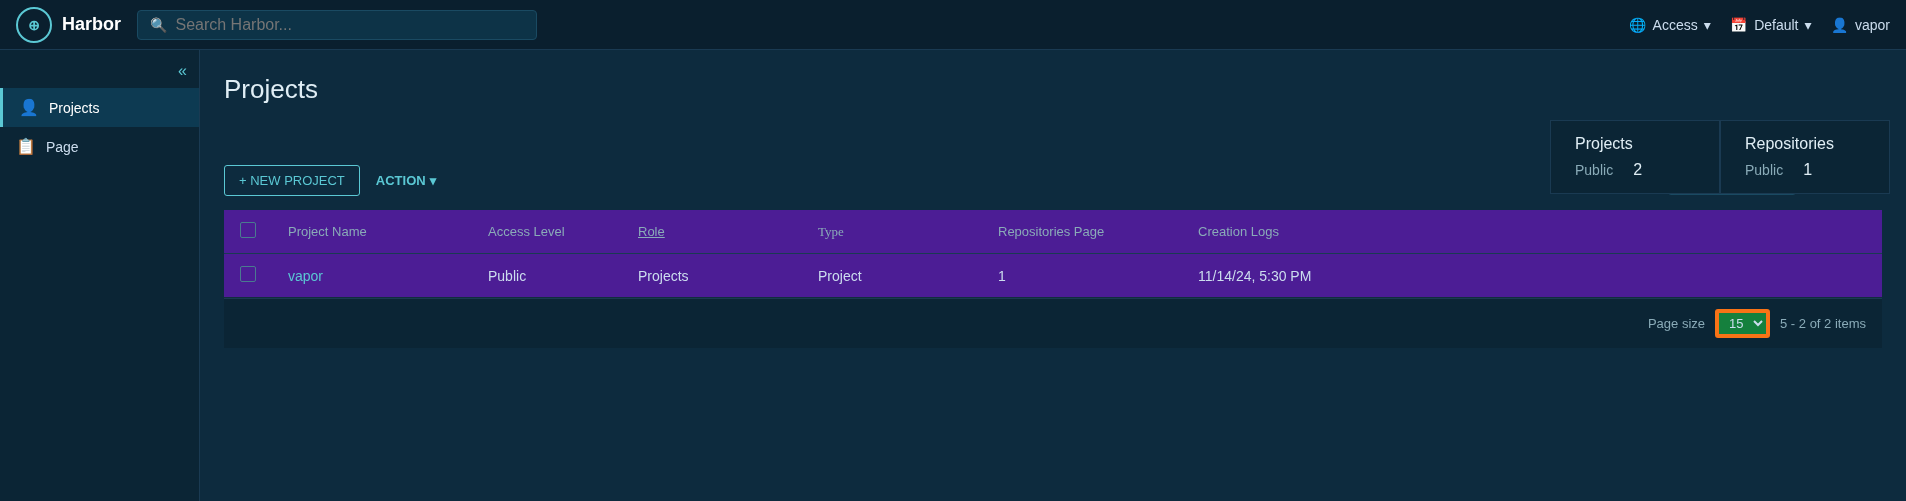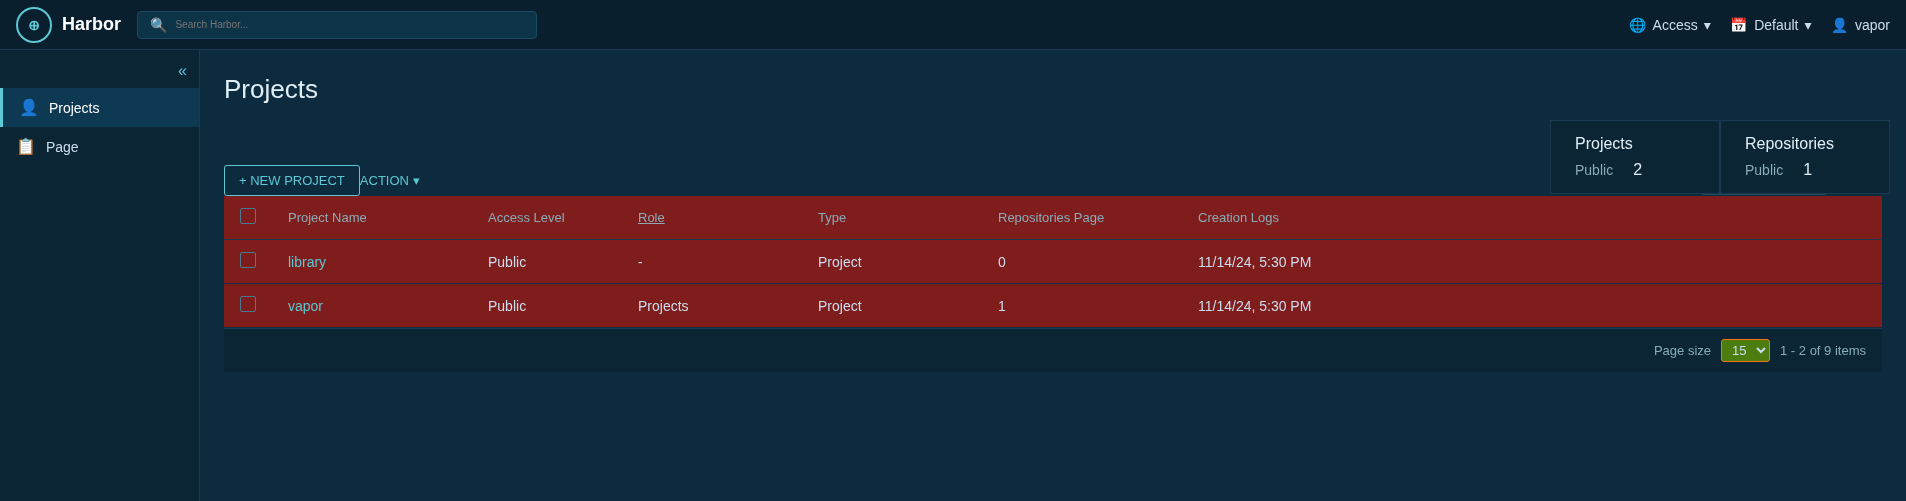--- a/index.html
+++ b/index.html
@@ -52,21 +52,21 @@
       flex: 1;
       max-width: 400px;
       color: #8aabb8;
       font-size: 14px;
     }
     .search-box input {
       background: transparent;
       border: none;
       outline: none;
       color: #ef4444;
-      font-size: 10px;
+      font-size: 16px;
       width: 100%;
     }
     .topnav-spacer { flex: 1; }
     .topnav-right {
       display: flex;
       align-items: center;
       gap: 20px;
     }
     .topnav-right-item {
       display: flex;
@@ -159,21 +159,22 @@
     }
     .stats-card-value {
       font-size: 16px;
       color: #e0eef5;
     }
 
     
     .toolbar {
       display: flex;
       align-items: center;
-      margin-bottom: 0;
+      gap: 16px;
+      margin-bottom: 14px;
       margin-top: 60px;
     }
     .btn-new-project {
       border: 1px solid #5bc8d4;
       background: transparent;
       color: #5bc8d4;
       padding: 7px 14px;
       font-size: 13px;
       cursor: pointer;
       border-radius: 3px;
@@ -183,20 +184,21 @@
     }
     .btn-action {
       background: transparent;
       border: none;
       color: #5bc8d4;
       font-size: 13px;
       cursor: pointer;
       display: flex;
       align-items: center;
       gap: 4px;
+      font-weight: bold;
     }
     .toolbar-spacer { flex: 1; }
     .filter-select {
       background-color: #0d2b3e;
       border: 1px solid #1a4a62;
       color: #cde;
       padding: 5px 10px;
       font-size: 13px;
       border-radius: 3px;
       cursor: pointer;
@@ -207,21 +209,21 @@
       color: #8aabb8;
       font-size: 18px;
       cursor: pointer;
       padding: 4px;
     }
 
     
     .projects-table {
       width: 100%;
       border-collapse: collapse;
-      background-color: #7f1d1d;
+      background-color: #4c1d95;
       font-size: 14px;
     }
     .projects-table thead tr {
       border-bottom: 1px solid #1a3a52;
     }
     .projects-table th {
       padding: 12px 16px;
       text-align: left;
       color: #8aabb8;
       font-weight: 500;
@@ -230,21 +232,21 @@
     }
     .projects-table td {
       padding: 12px 16px;
       color: #cde;
       border-bottom: 1px solid #122d3e;
     }
     .col-check { width: 40px; }
     .col-name { width: 200px; }
     .col-access { width: 150px; }
     .col-role { width: 180px; text-decoration: underline; }
-    .col-type { width: 180px; }
+    .col-type { width: 180px; font-family: Liberation Serif, serif; }
     .col-repos { width: 200px; }
     .col-created { }
 
     .link-blue {
       color: #5bc8d4;
       text-decoration: none;
       cursor: pointer;
     }
     .custom-checkbox {
       width: 16px;
@@ -262,22 +264,22 @@
       justify-content: flex-end;
       align-items: center;
       gap: 10px;
       padding: 10px 16px;
       background-color: #0b2535;
       border-top: 1px solid #1a3a52;
       font-size: 13px;
       color: #8aabb8;
     }
     .page-size-select {
-      background-color: #4d7c0f;
-      border: 1px solid #f97316;
+      background-color: #15803d;
+      border: 4px solid #f97316;
       color: #cde;
       padding: 2px 6px;
       font-size: 13px;
       border-radius: 3px;
       cursor: pointer;
     }
 
     .relative-container {
       position: relative;
     }
@@ -384,33 +386,20 @@
           <th class="col-name">Project Name</th>
           <th class="col-access">Access Level</th>
           <th class="col-role">Role</th>
           <th class="col-type">Type</th>
           <th class="col-repos">Repositories Page</th>
           <th class="col-created">Creation Logs</th>
         </tr>
       </thead>
       <tbody id="table-body">
 
-      <tr>
-      <td>
-        <input type="checkbox" class="custom-checkbox" style="">
-      </td>
-      <td>
-        <a class="link-blue">library</a>
-      </td>
-      <td>Public</td>
-      <td>-</td>
-      <td>Project</td>
-      <td>0</td>
-      <td>11/14/24, 5:30 PM</td>
-    </tr>
           <tr>
       <td>
         <input type="checkbox" class="custom-checkbox" style="">
       </td>
       <td>
         <a class="link-blue">vapor</a>
       </td>
       <td>Public</td>
       <td>Projects</td>
       <td>Project</td>
@@ -420,18 +409,18 @@
         </tbody>
     </table>
 
     <div class="table-footer">
       <span>Page size</span>
       <select class="page-size-select">
         <option>15</option>
         <option>25</option>
         <option>50</option>
       </select>
-      <span>1 - 2 of 9 items</span>
+      <span>5 - 2 of 2 items</span>
     </div>
 
   </main>
 
 </div>
 
 </body></html>

